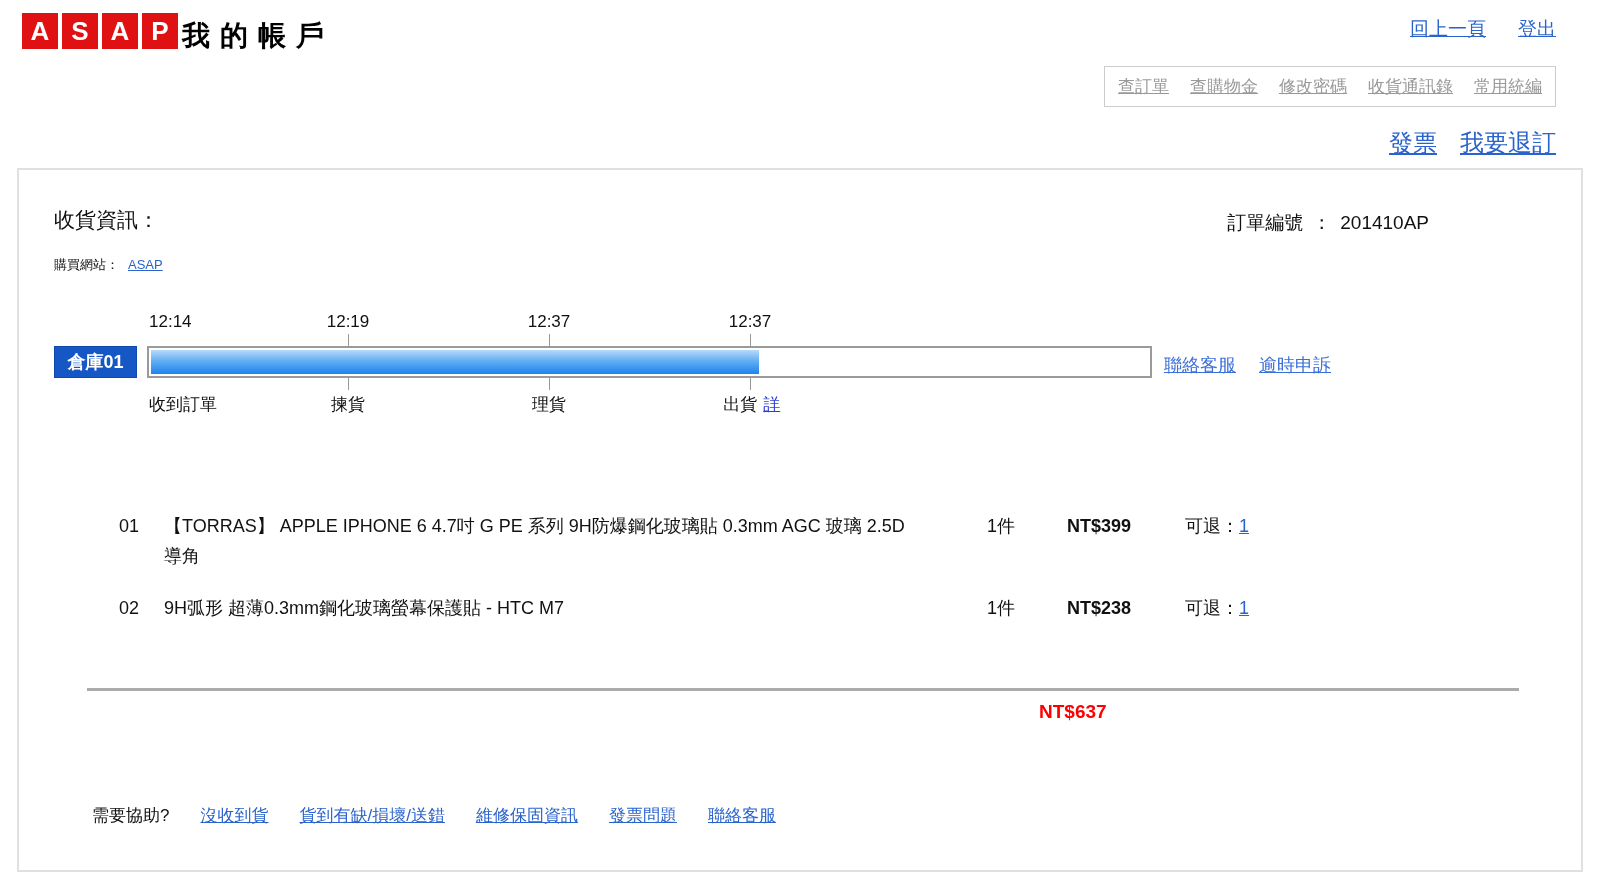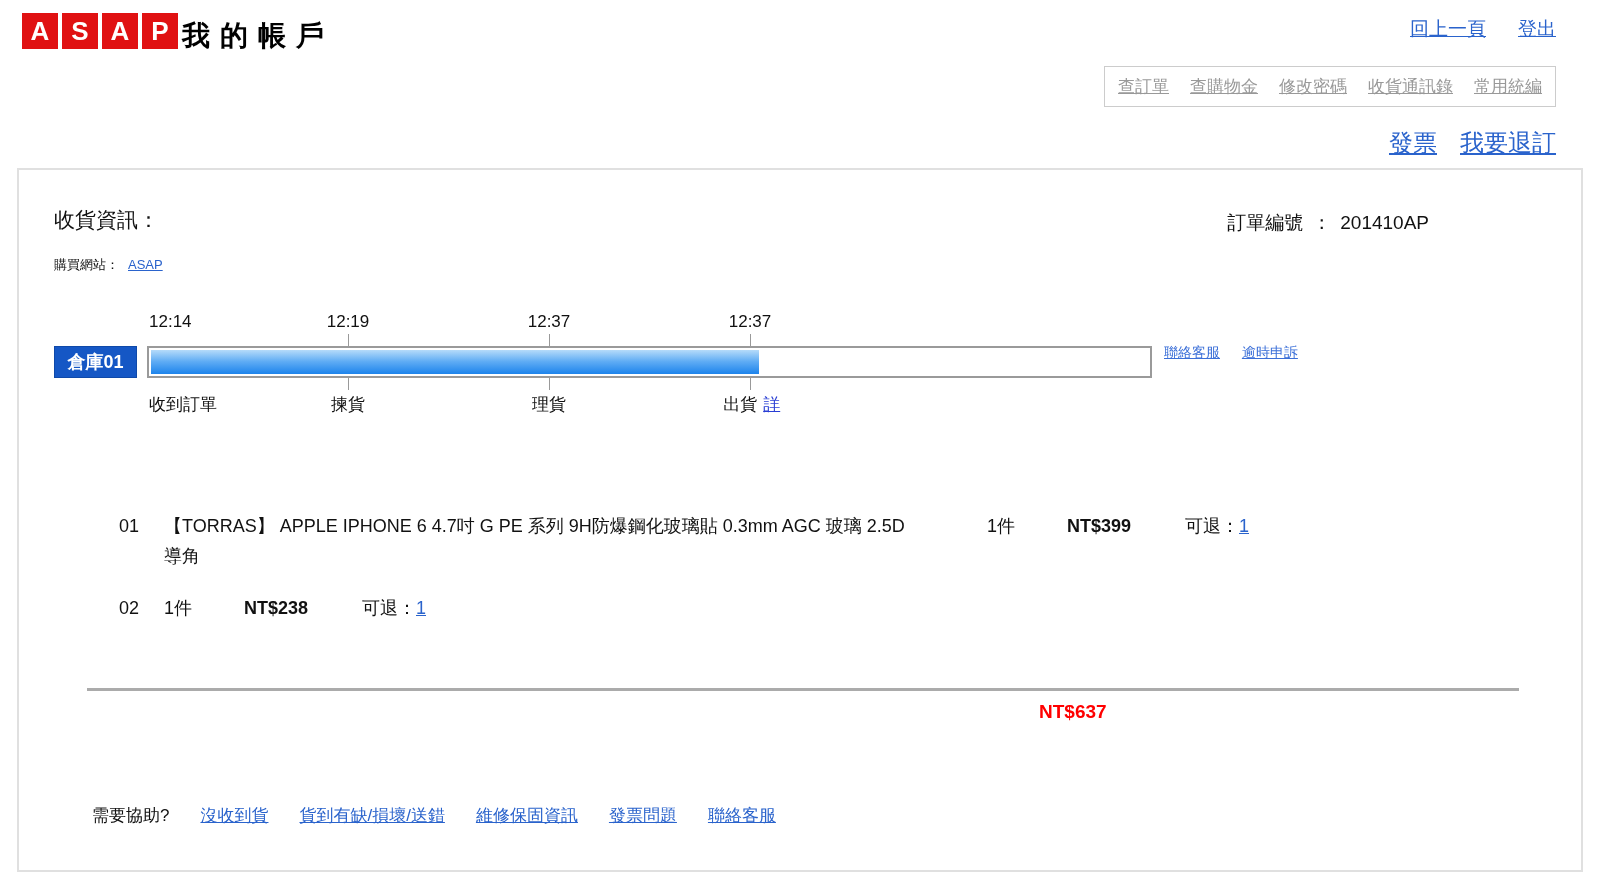--- a/index.html
+++ b/index.html
@@ -66,21 +66,21 @@
   .ticks .k1 { left:20%; } .ticks .k2 { left:40%; } .ticks .k3 { left:60%; }
   .bar { height:32px; border:2px solid #9a9a9a; background:#fff; padding:2px; }
   .fill { height:100%; background:linear-gradient(180deg,#b5dbfa 0%,#5facf4 48%,#1d84ec 100%); }
   .labels { position:relative; height:24px; margin-top:3px; font-size:17px; color:#111; }
   .labels .l { position:absolute; white-space:nowrap; }
   .l0 { left:2px; }
   .l1 { left:20%; transform:translateX(-50%); }
   .l2 { left:40%; transform:translateX(-50%); }
   .l3 { left:60%; transform:translateX(-47%); }
   .l3 a { color:#2a3fd4; text-decoration:underline; margin-left:6px; }
-  .progress-links { position:absolute; left:1110px; top:32px; white-space:nowrap; font-size:14px; }
+  .progress-links { position:absolute; left:1110px; top:41px; white-space:nowrap; font-size:18px; }
   .progress-links a { color:#3b6fd8; text-decoration:underline; margin-right:18px; }
 
   
   .items { position:absolute; left:0; top:341px; right:0; font-size:18px; color:#111; }
   .item-row { display:flex; align-items:flex-start; padding-left:100px; margin-bottom:22px; }
   .col-no { width:45px; flex-shrink:0; line-height:30px; }
   .col-name { width:748px; flex-shrink:0; line-height:30px; margin-right:75px; }
   .col-qty { width:80px; flex-shrink:0; line-height:30px; }
   .col-price { width:118px; flex-shrink:0; font-weight:bold; line-height:30px; }
   .col-return { line-height:30px; white-space:nowrap; }
@@ -176,20 +176,21 @@
   <div class="items">
     <div class="item-row">
       <span class="col-no">01</span>
       <span class="col-name">【TORRAS】 APPLE IPHONE 6 4.7吋 G PE 系列 9H防爆鋼化玻璃貼 0.3mm AGC 玻璃 2.5D導角</span>
       <span class="col-qty">1件</span>
       <span class="col-price">NT$399</span>
       <span class="col-return"><span>可退：</span><a>1</a></span>
     </div>
     <div class="item-row">
       <span class="col-no">02</span>
+      <span class="col-name">9H弧形 超薄0.3mm鋼化玻璃螢幕保護貼 - HTC M7</span>
       <span class="col-qty">1件</span>
       <span class="col-price">NT$238</span>
       <span class="col-return"><span>可退：</span><a>1</a></span>
     </div>
   </div>
 
   <div class="divider"></div>
   <div class="total">NT$637</div>
 
   <div class="help-row">

